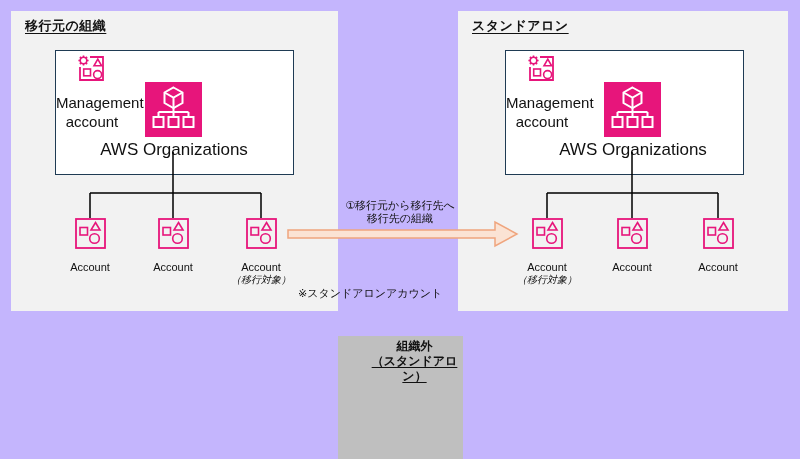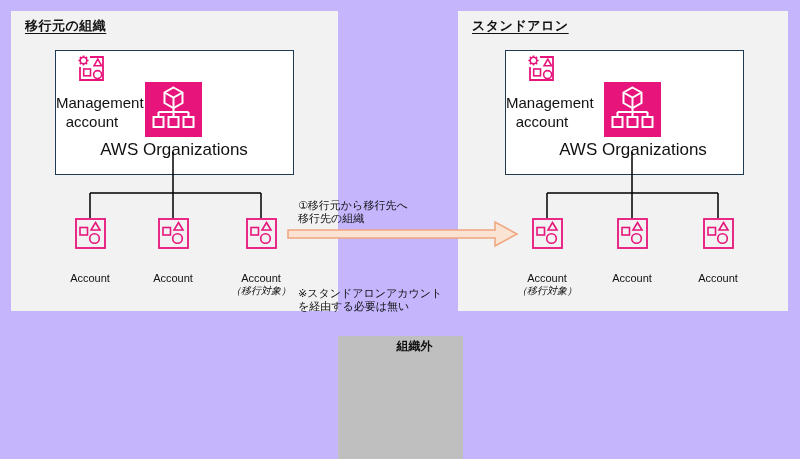--- a/index.html
+++ b/index.html
@@ -36,28 +36,28 @@
   .org-icon{position:absolute;top:31px;width:57px;height:55px;}
   .panel.left .org-icon{left:89px;}
   .panel.right .org-icon{left:98px;}
   .org-label{position:absolute;top:89px;width:160px;text-align:center;font-size:17px;}
   .panel.left .org-label{left:38px;}
   .panel.right .org-label{left:47px;}
   .tree{position:absolute;left:0;top:0;pointer-events:none;}
   .tree path{stroke:var(--line-color);stroke-width:1.5;fill:none;}
   .account{position:absolute;top:207px;width:90px;text-align:center;}
   .acct-icon{display:inline-block;width:31px;height:31px;}
-  .acct-label{font-size:11px;line-height:1.2;margin-top:19px;}
+  .acct-label{font-size:11px;line-height:1.2;margin-top:8px;}
   .acct-sub{font-size:10px;line-height:1.2;font-style:italic;}
   svg .pk{stroke:var(--aws-pink);fill:none;stroke-width:1.8;}
   svg .pk-thin{stroke:var(--aws-pink);fill:none;stroke-width:1.6;}
   svg .wt{stroke:#ffffff;fill:none;stroke-width:2;}
   .arrow-svg{position:absolute;left:286px;top:220px;}
   .arrow-svg polygon{fill:var(--arrow-fill);stroke:var(--arrow-stroke);stroke-width:1.5;}
-  .arrow-caption{position:absolute;left:298px;top:199px;width:204px;text-align:left;
+  .arrow-caption{position:absolute;left:298px;top:199px;width:204px;text-align:center;
     font-size:11px;line-height:1.22;}
   .note-text{position:absolute;left:298px;top:287px;width:204px;
     font-size:11px;line-height:1.18;}
   .standalone-box{position:absolute;left:338px;top:336px;width:125px;height:130px;
     background:var(--standalone-bg);text-align:center;box-sizing:border-box;padding-top:3px;padding-left:28px;}
   .standalone-line1{font-size:12px;font-weight:bold;line-height:1.25;}
   .standalone-line2{font-size:12px;font-weight:bold;line-height:1.25;
     text-decoration:underline;text-underline-offset:2px;}
 </style>
 </head>
@@ -217,20 +217,20 @@
     <div>①移行元から移行先へ</div>
     <div>移行先の組織</div>
   </div>
 
   <svg class="arrow-svg" width="236" height="28" viewBox="0 0 236 28">
     <polygon points="2,10 209,10 209,2 231,14 209,26 209,18 2,18"></polygon>
   </svg>
 
   <div class="note-text">
     <div>※スタンドアロンアカウント</div>
-    <div>を経由する必要は無い</div>
   </div>
 
   <div class="standalone-box">
     <div class="standalone-line1">組織外</div>
+    <div class="standalone-line2">（スタンドアロン）</div>
   </div>
 
 </div>
 
 </body></html>

